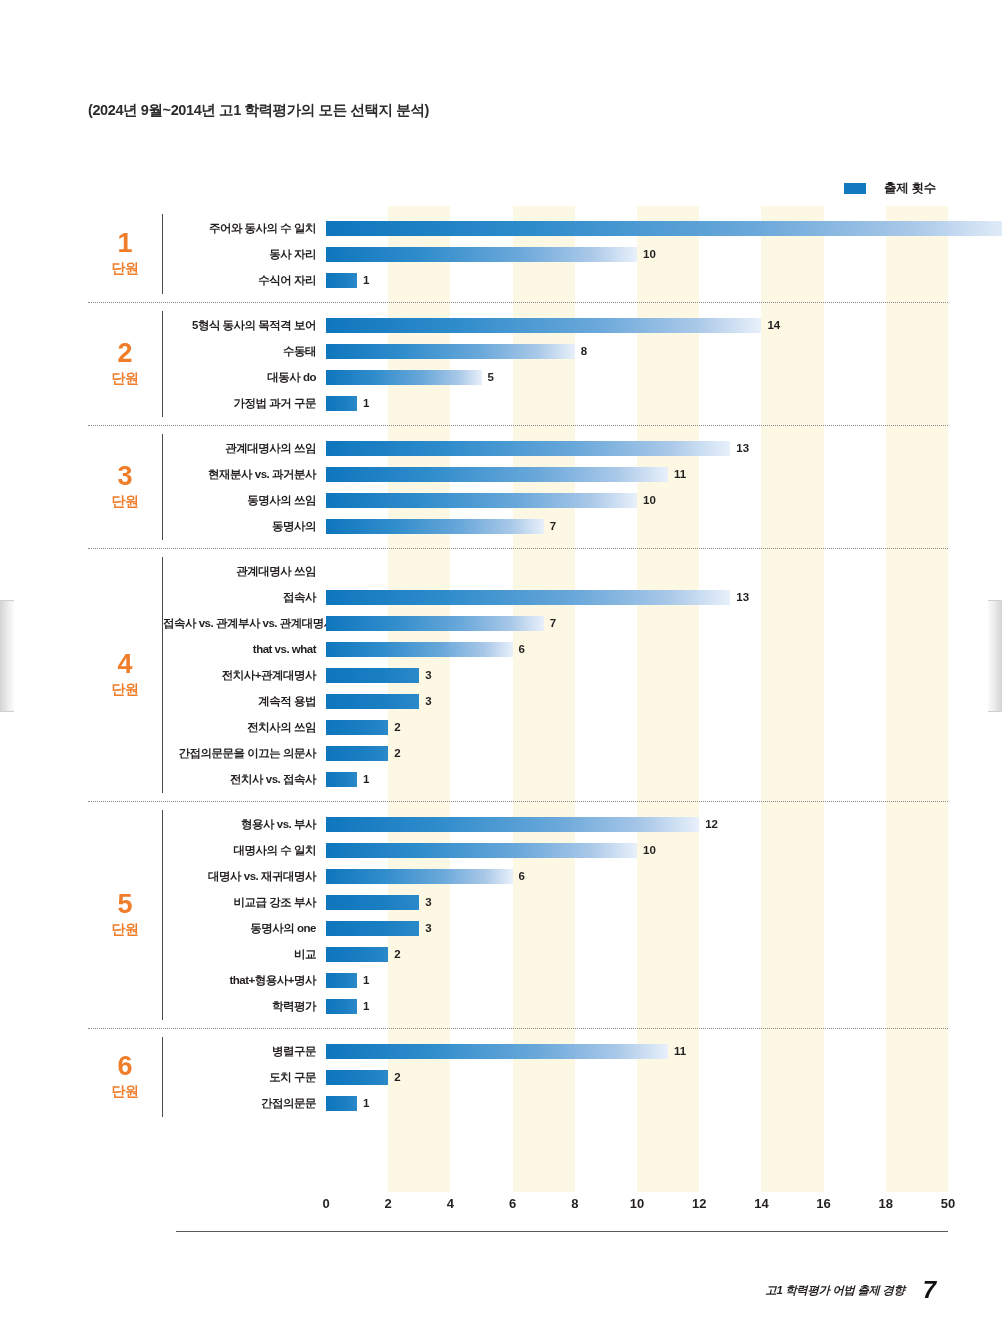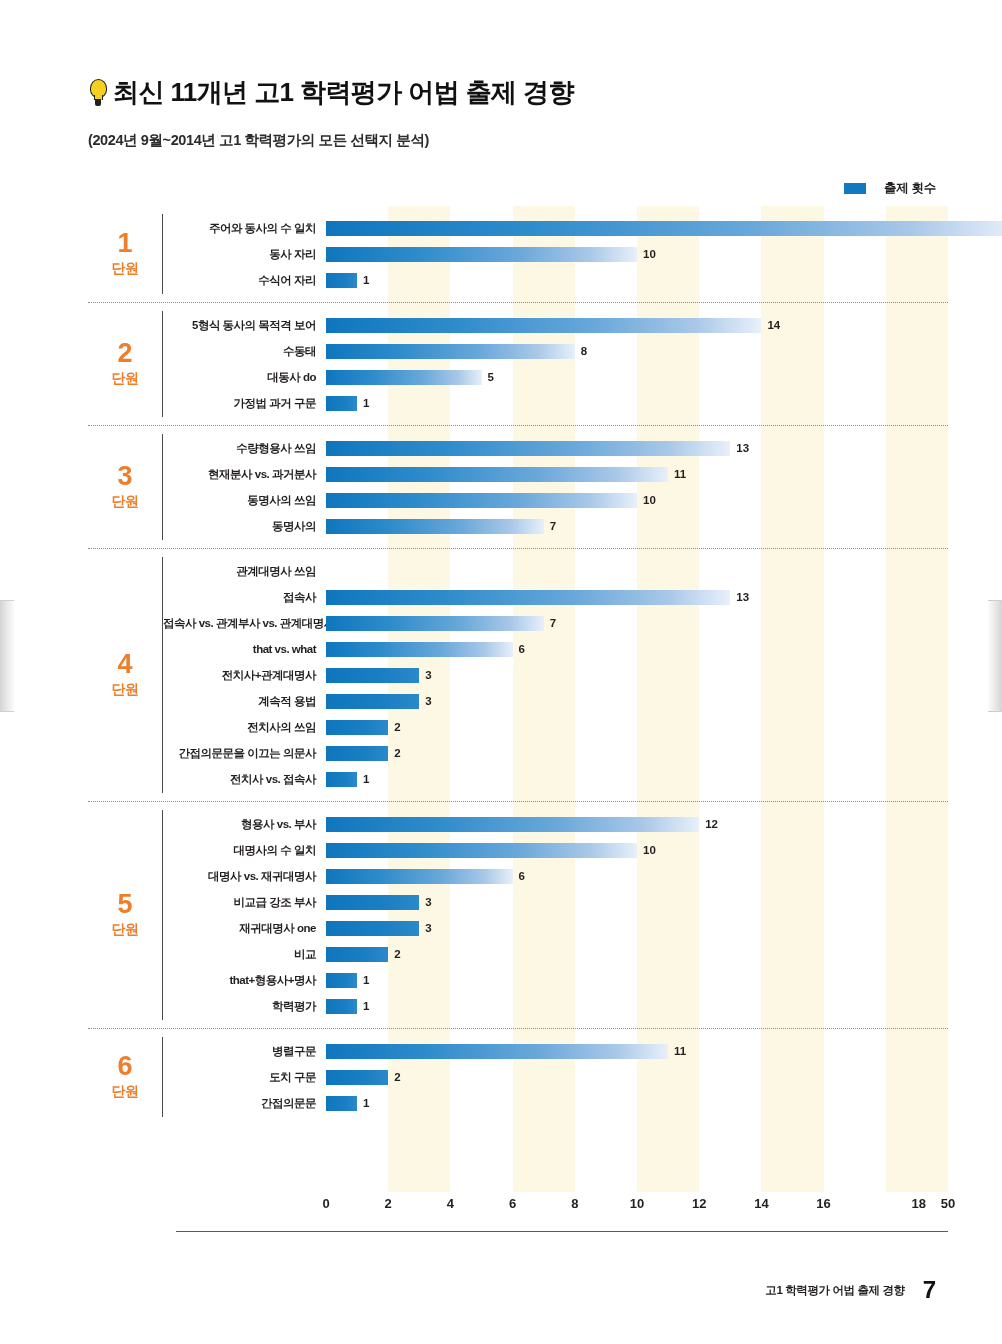--- a/index.html
+++ b/index.html
@@ -135,40 +135,32 @@
     transform: translateX(-50%); white-space: nowrap;
   }
   .axis-rule {
     position: absolute; left: -150px; right: 0; bottom: -4px;
     height: 1.5px; background: #5a5a5a;
   }
 
   
   .footer {
     position: absolute; right: 66px; bottom: 42px;
-    display: flex; align-items: center; gap: 18px;
+    display: flex; align-items: center; gap: 18px; font-style: italic;
   }
   .footer-text { font-size: 11.5px; font-weight: 700; color: #231f20; letter-spacing: -0.4px; }
   .footer-page { font-size: 24px; font-weight: 700; color: #111; line-height: 1; }
 </style>
 </head>
 <body>
 
 <div class="page-tab left"></div>
 <div class="page-tab right"></div>
 
 <div class="header">
-  <div class="title-row">
-    <span class="bulb-icon">
-      <span class="glass"></span>
-        <span class="neck"></span>
-        <span class="base"></span>
-    </span>
-    <span class="page-title">최신 11개년 고1 학력평가 어법 출제 경향</span>
-  </div>
   <div class="page-subtitle">(2024년 9월~2014년 고1 학력평가의 모든 선택지 분석)</div>
 </div>
 
 <div class="legend">
   <span class="legend-swatch"></span>
   <span class="legend-label">출제 횟수</span>
 </div>
 
 <div class="chart">
   <div class="plot-bands">
@@ -246,21 +238,21 @@
         </div>
       </div>
       <div class="unit">
         <div class="unit-marker">
           <div class="unit-num">3</div>
           <div class="unit-word">단원</div>
         </div>
         <div class="unit-rule"></div>
         <div class="rows">
           <div class="row">
-            <div class="row-label">수량형용사 쓰임</div>
+            <div class="row-label">관계대명사의 쓰임</div>
             <div class="bar-area">
               <div class="bar" style="width: 404.3px;"></div>
               <div class="bar-value">13</div>
             </div>
           </div>
           <div class="row">
             <div class="row-label">현재분사 vs. 과거분사</div>
             <div class="bar-area">
               <div class="bar" style="width: 342.1px;"></div>
               <div class="bar-value">11</div>
@@ -379,21 +371,21 @@
             </div>
           </div>
           <div class="row">
             <div class="row-label">비교급 강조 부사</div>
             <div class="bar-area">
               <div class="bar short" style="width: 93.3px;"></div>
               <div class="bar-value">3</div>
             </div>
           </div>
           <div class="row">
-            <div class="row-label">재귀대명사 one</div>
+            <div class="row-label">동명사의 one</div>
             <div class="bar-area">
               <div class="bar short" style="width: 93.3px;"></div>
               <div class="bar-value">3</div>
             </div>
           </div>
           <div class="row">
             <div class="row-label">비교</div>
             <div class="bar-area">
               <div class="bar short" style="width: 62.2px;"></div>
               <div class="bar-value">2</div>
@@ -450,21 +442,21 @@
     <div class="axis-rule"></div>
   <span class="tick" style="left: 0px;">0</span>
       <span class="tick" style="left: 62.2px;">2</span>
       <span class="tick" style="left: 124.4px;">4</span>
       <span class="tick" style="left: 186.6px;">6</span>
       <span class="tick" style="left: 248.8px;">8</span>
       <span class="tick" style="left: 311px;">10</span>
       <span class="tick" style="left: 373.2px;">12</span>
       <span class="tick" style="left: 435.4px;">14</span>
       <span class="tick" style="left: 497.6px;">16</span>
-      <span class="tick" style="left: 559.8px; margin-left: 33px;">18</span>
+      <span class="tick" style="left: 559.8px;">18</span>
       <span class="tick" style="left: 622px;">50</span>
     </div>
 </div>
 
 <div class="footer">
   <span class="footer-text">고1 학력평가 어법 출제 경향</span>
   <span class="footer-page">7</span>
 </div>
 
 </body></html>

